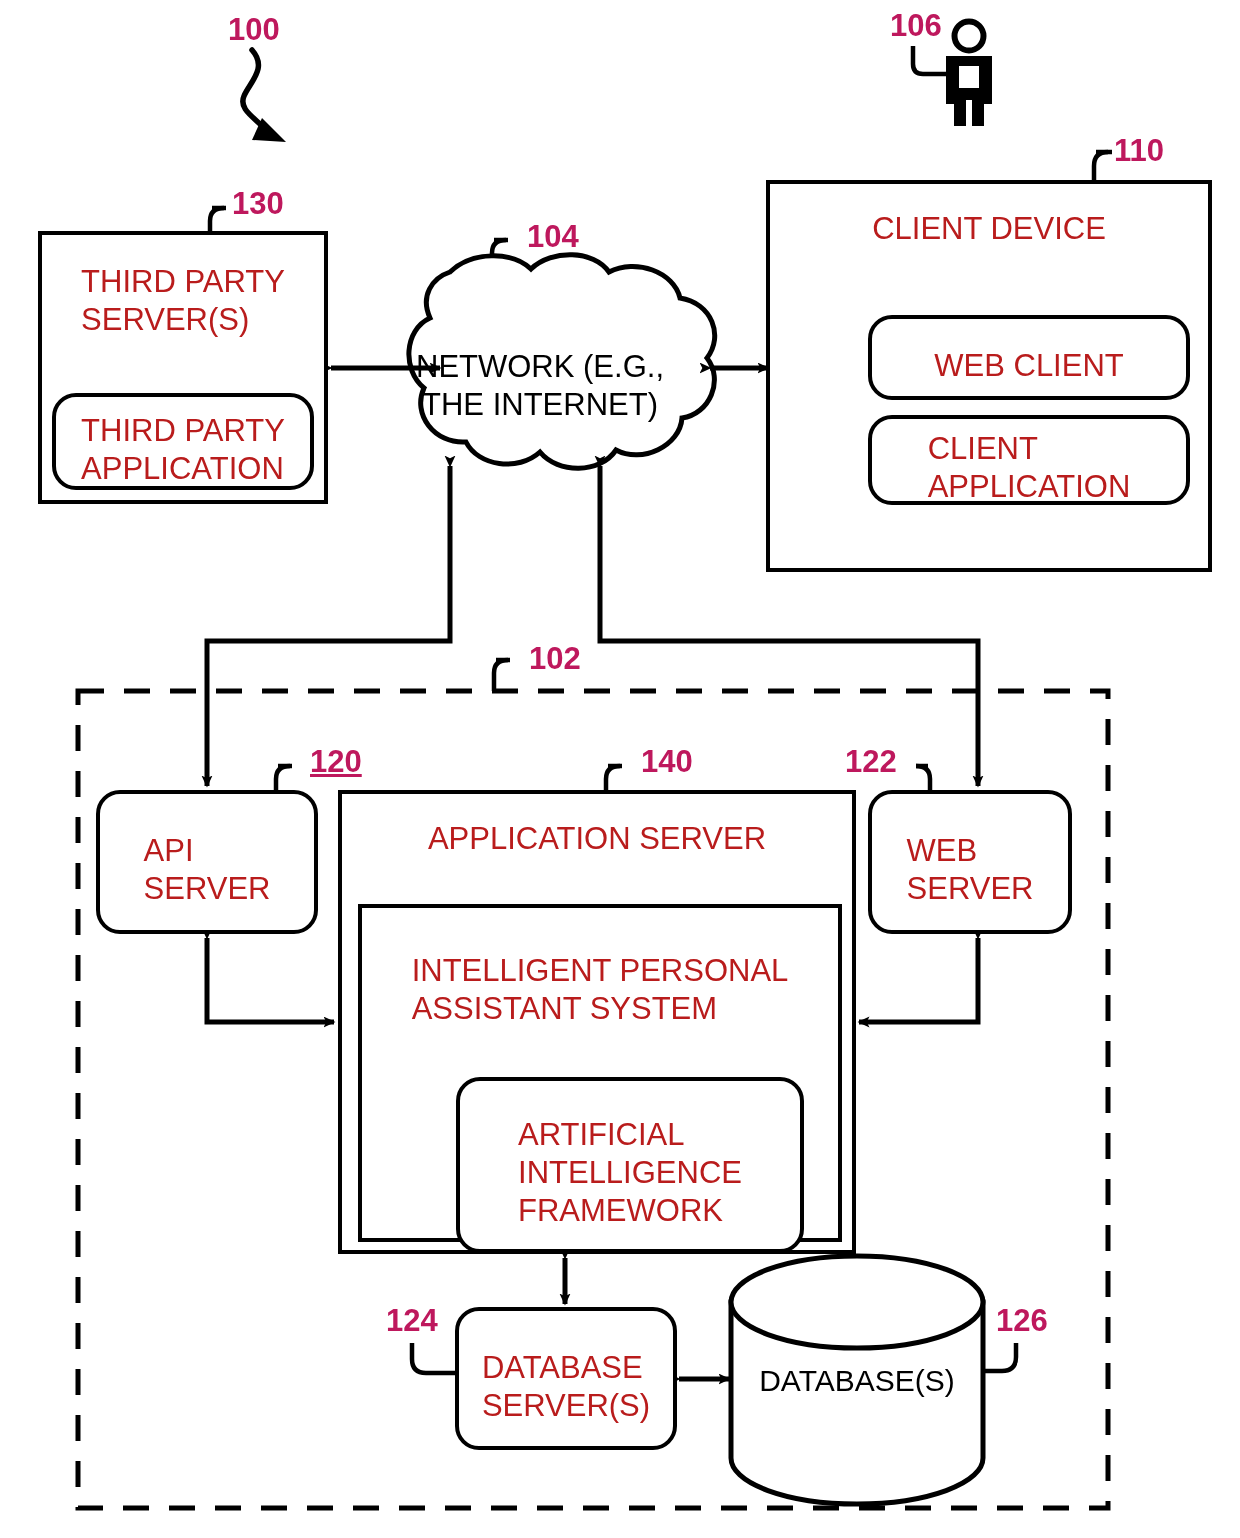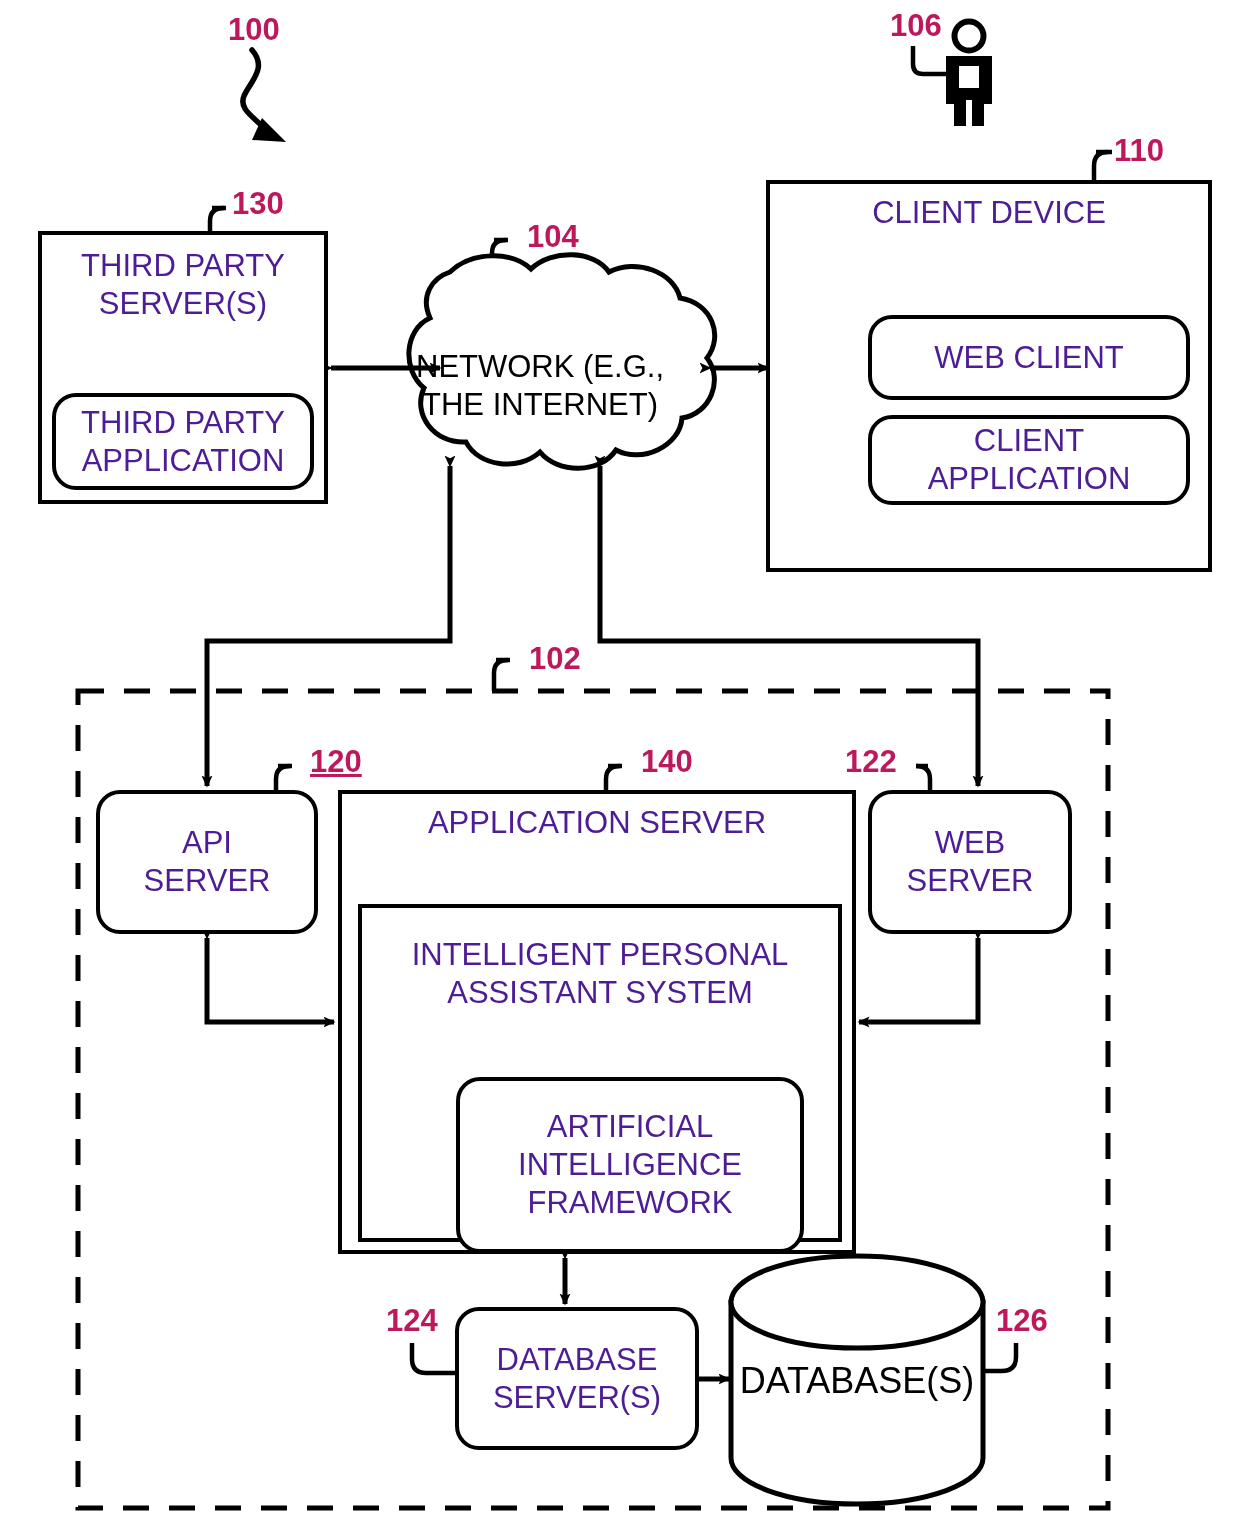--- a/index.html
+++ b/index.html
@@ -18,43 +18,43 @@
     background:#fff;
     box-sizing:border-box;
     display:flex;
     align-items:flex-start;
     justify-content:center;
   }
   .box.center{align-items:center;border-radius:24px;}
   .boxlabel{
     font-size:31px;
     line-height:38px;
-    color:#4c1d95;
-    text-align:center;
+    color:#b91c1c;
     letter-spacing:0px;
     white-space:pre-line;
+    margin-top:16px;
   }
   .ref{
     position:absolute;
     font-size:31px;
     font-weight:bold;
     color:#be185d;
     white-space:nowrap;
   }
   .cloudtext{
     position:absolute;
     font-size:31px;
     line-height:38px;
     text-align:center;
     color:#000;
     white-space:pre-line;
   }
   .celltext{
     position:absolute;
-    font-size:36px;
+    font-size:30px;
     line-height:38px;
     text-align:center;
     color:#000;
     white-space:pre-line;
   }
 </style>
 </head>
 <body>
 
 <div id="root">
@@ -225,20 +225,20 @@
     <div class="boxlabel">ARTIFICIAL
 INTELLIGENCE
 FRAMEWORK</div>
   </div>
 
   <div class="box center" style="left:868px;top:790px;width:204px;height:144px;">
     <div class="boxlabel">WEB
 SERVER</div>
   </div>
 
-  <div class="box center" style="left:455px;top:1307px;width:244px;height:143px;">
+  <div class="box center" style="left:455px;top:1307px;width:222px;height:143px;">
     <div class="boxlabel">DATABASE
 SERVER(S)</div>
   </div>
 
   <div class="celltext" style="left:737px;top:1362px;width:240px;">DATABASE(S)</div>
 
 </div>
 
 </body></html>

